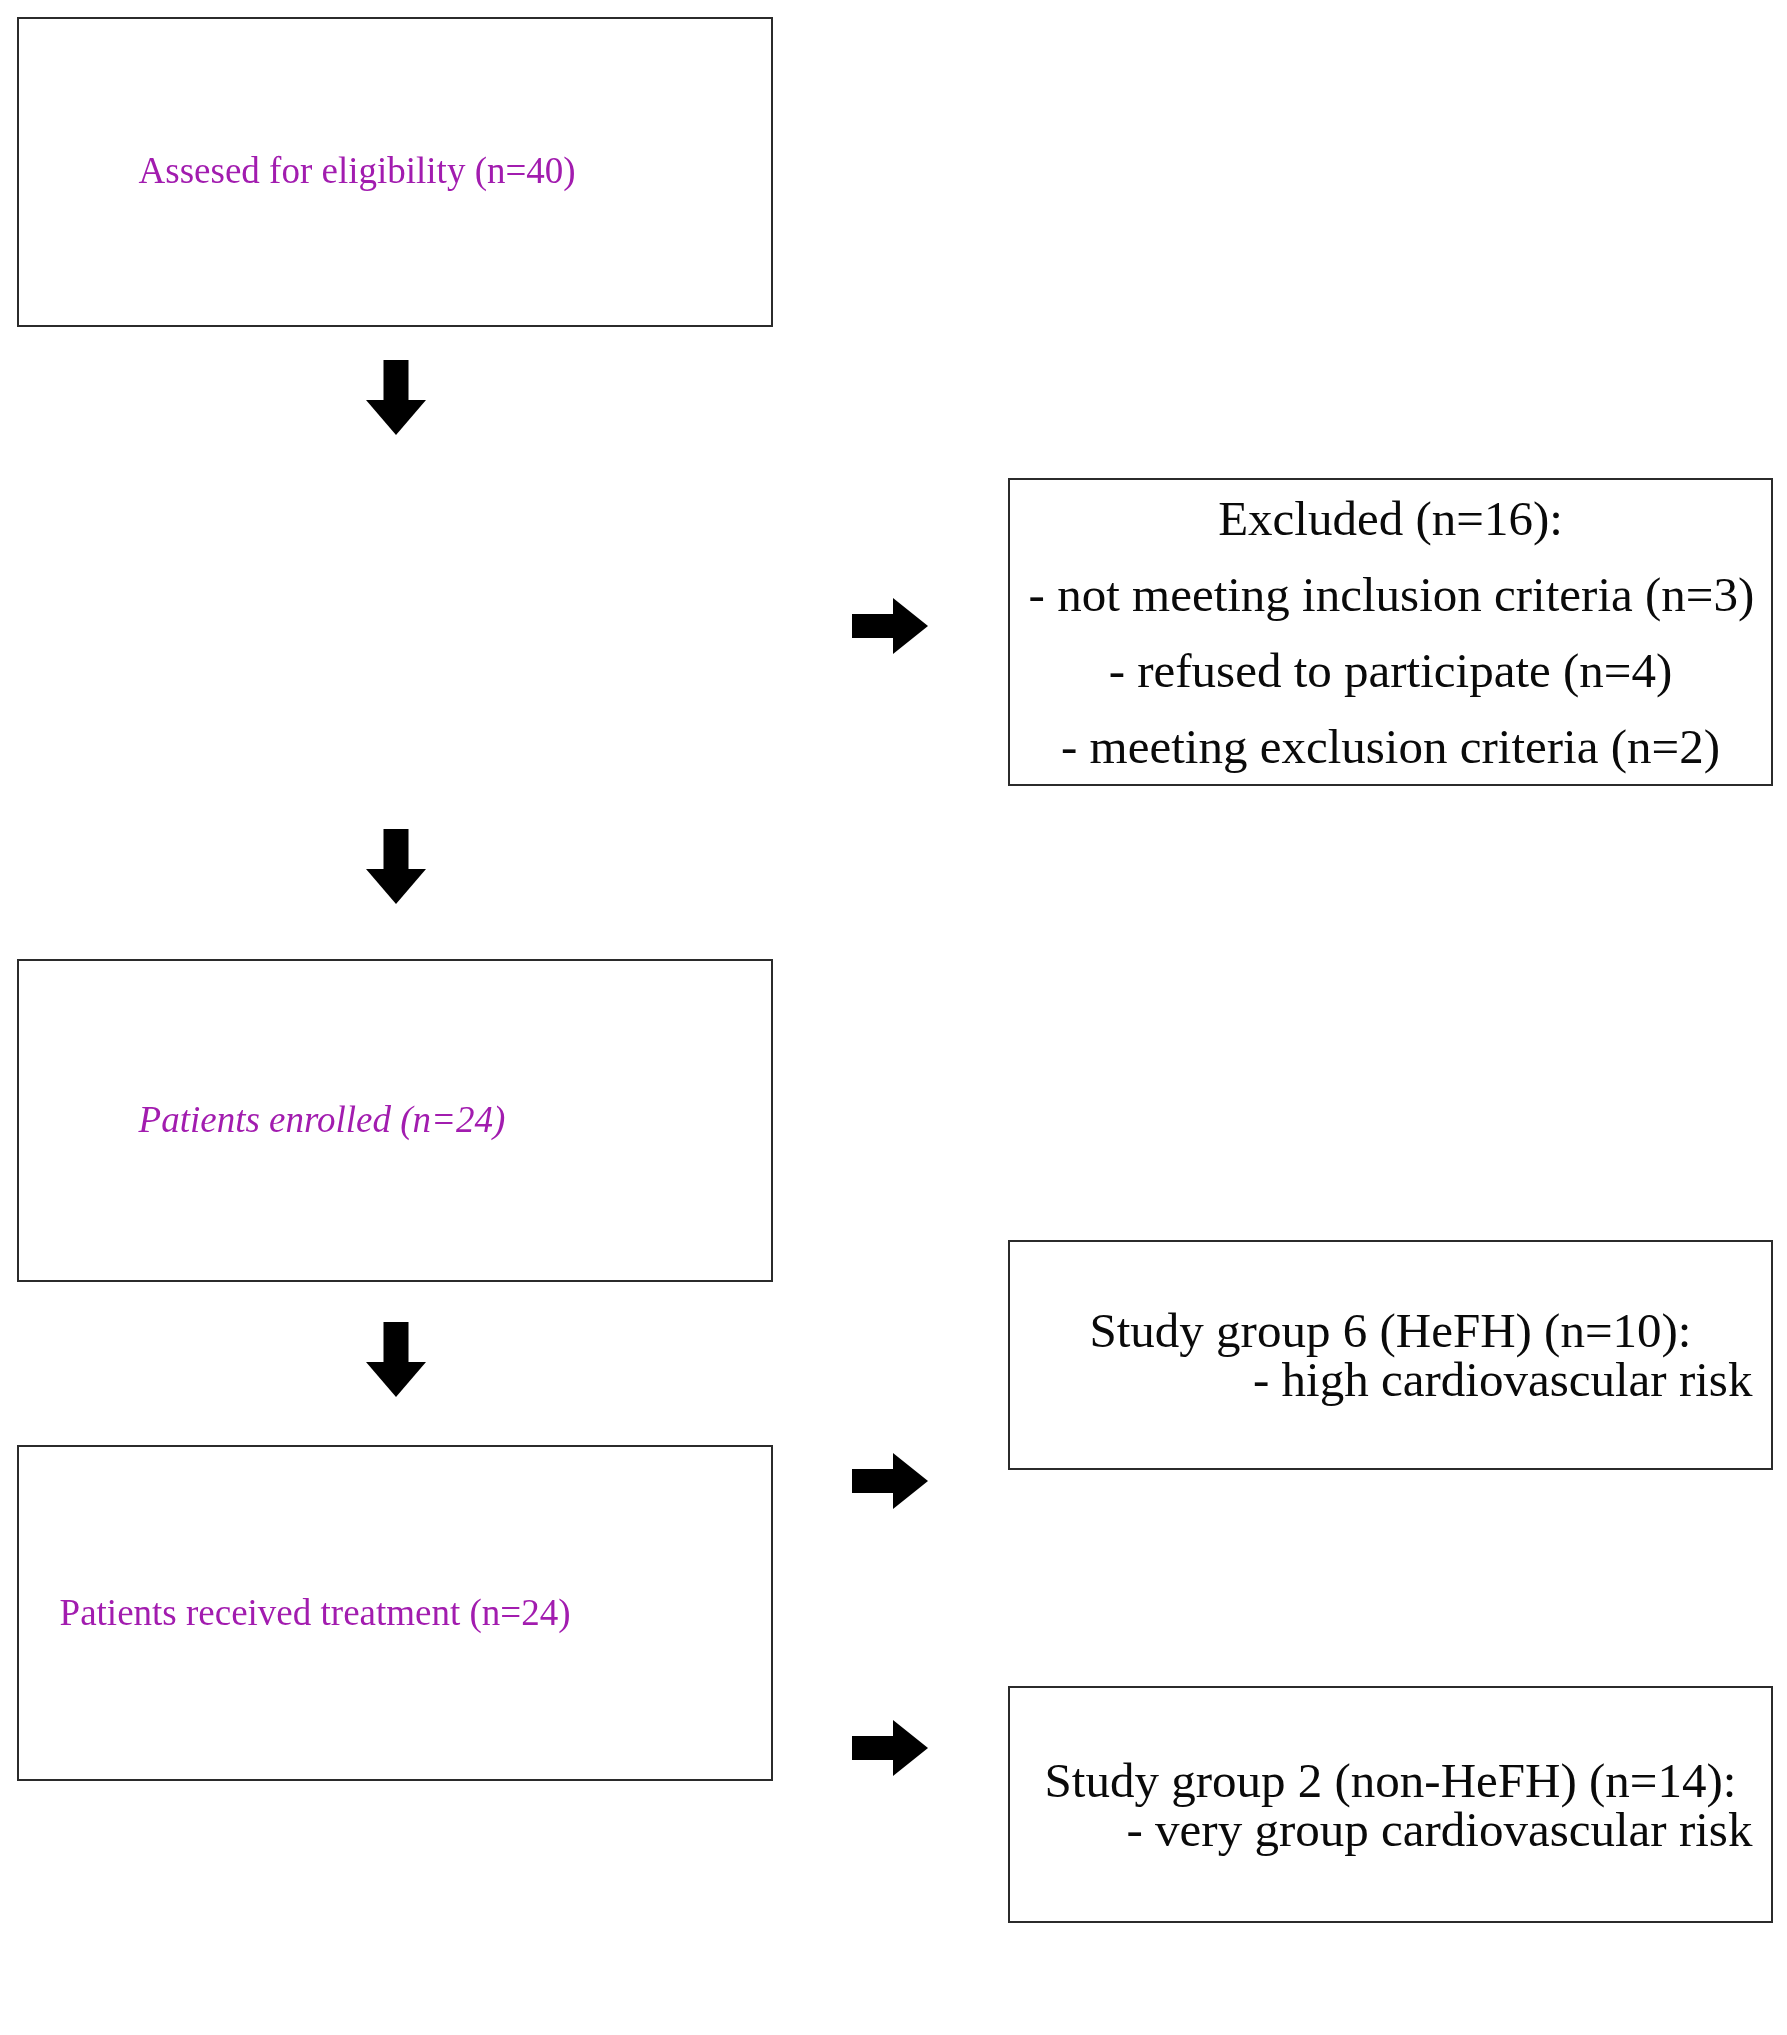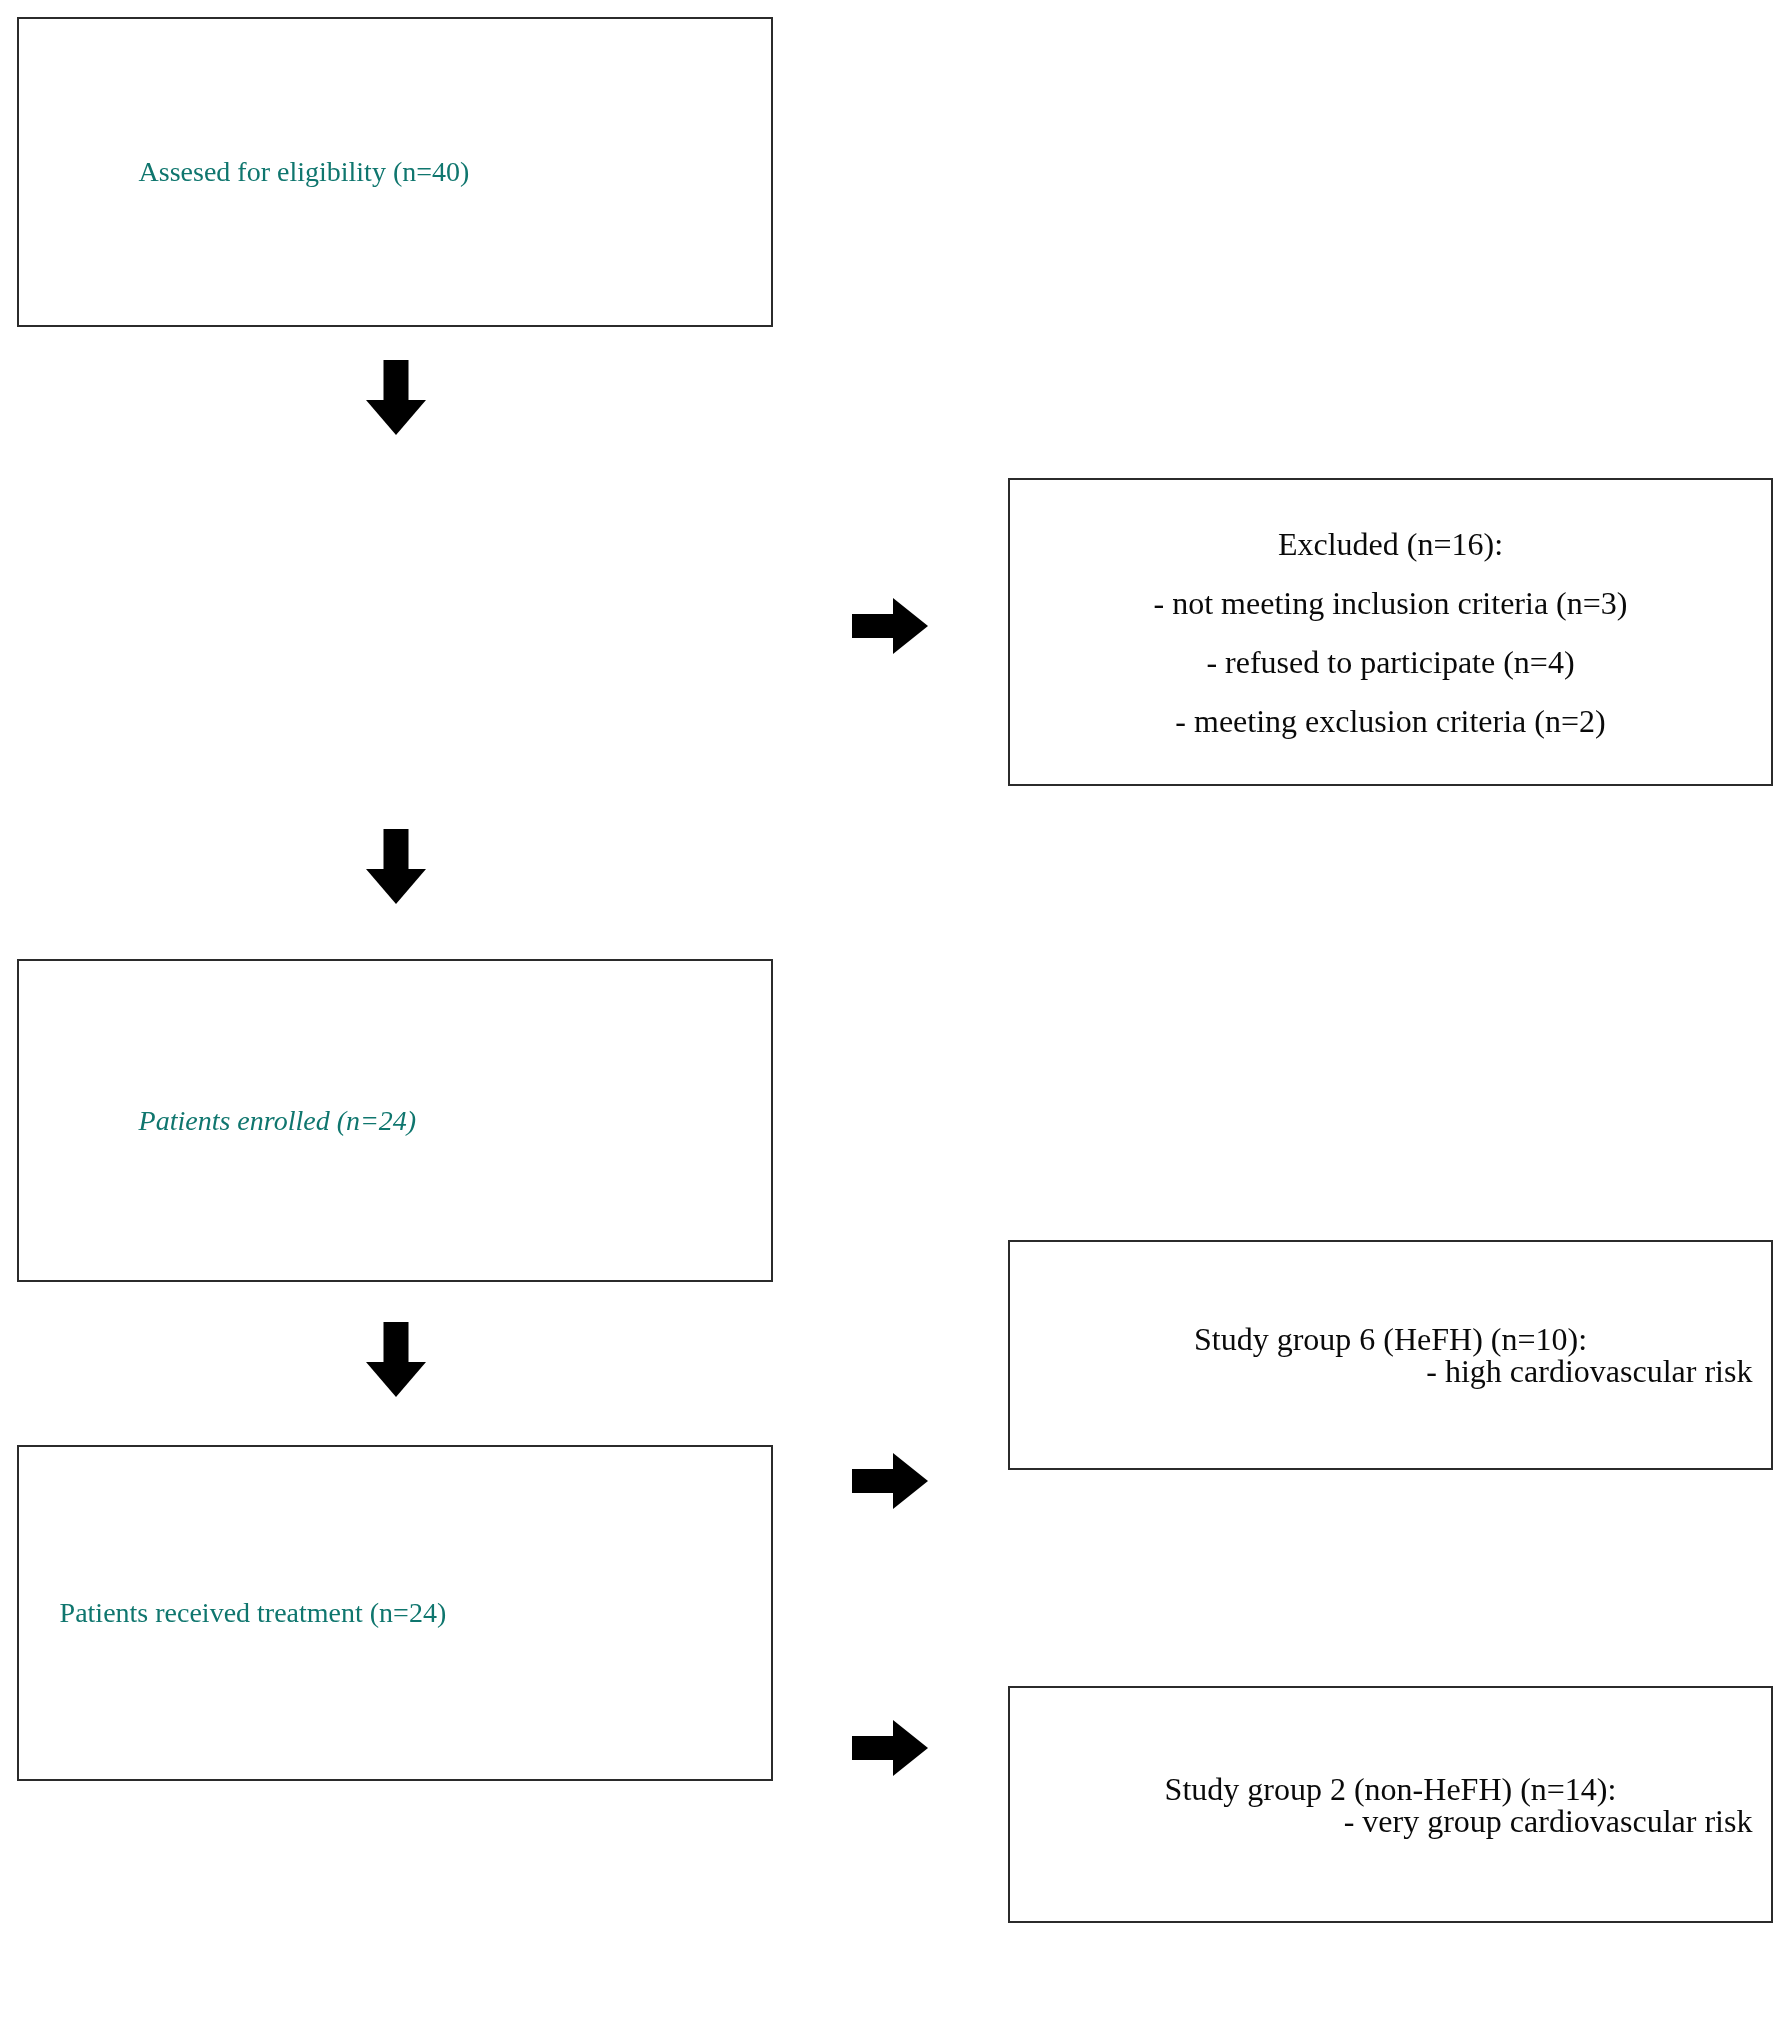--- a/index.html
+++ b/index.html
@@ -18,40 +18,40 @@
   .node-box {
     position: absolute;
     box-sizing: border-box;
     border: 2px solid #2b2b2b;
     background: #ffffff;
     display: flex;
     flex-direction: column;
     justify-content: center;
   }
   .node-text {
-    font-size: 28px;
+    font-size: 37px;
     line-height: 1.05;
-    color: #0f766e;
+    color: #a21caf;
     white-space: pre;
   }
   
   .left-label {
     text-align: left;
     padding-left: 120px;
   }
   .left-label.wide {
     padding-left: 41px;
   }
   
   .right-lines {
     text-align: center;
     padding: 0 18.6px;
   }
   .right-lines .line {
-    font-size: 32px;
+    font-size: 49px;
     line-height: 1.0;
     color: #0a0a0a;
     white-space: pre;
     display: block;
   }
   .right-lines .line + .line {
     margin-top: 27px;
   }
   .group-box .line {
     display: block;

